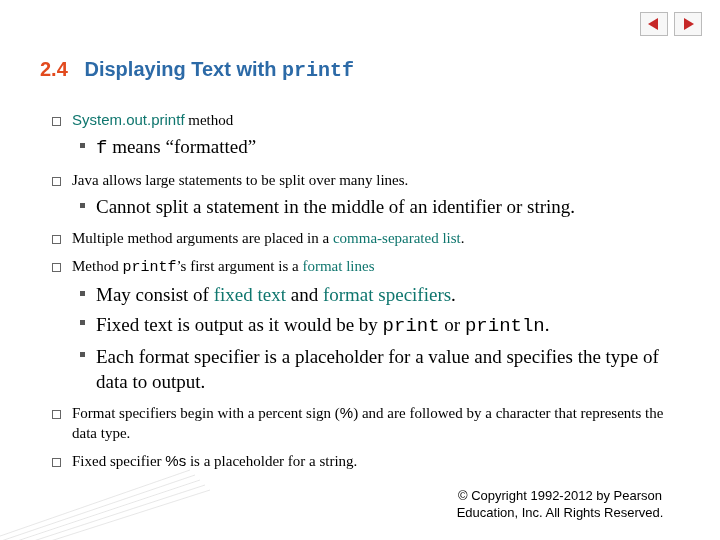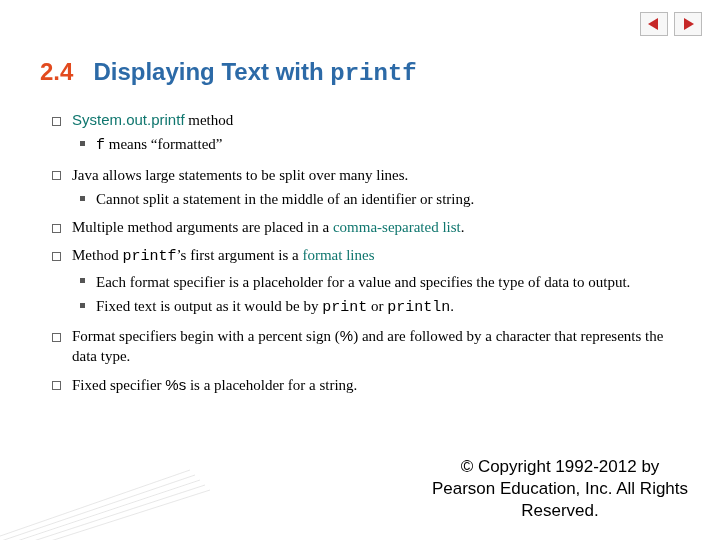--- a/index.html
+++ b/index.html
@@ -27,21 +27,21 @@
     align-items: center;
     justify-content: center;
     cursor: pointer;
   }
   .nav-btn svg { display: block; }
   .title {
     position: absolute;
     top: 58px;
     left: 40px;
     font-family: Arial, Helvetica, sans-serif;
-    font-size: 24px;
+    font-size: 20px;
     font-weight: bold;
     text-align: right;
   }
   .title .num { color: #e24a1e; }
   .title .txt { color: #2c6aa7; }
   .title .code { font-family: Consolas, "Courier New", monospace; color: #2c6aa7; }
   .content {
     position: absolute;
     top: 110px;
     left: 44px;
@@ -64,41 +64,41 @@
     width: 7px;
     height: 7px;
     border: 1px solid #666;
     background: none;
   }
   ul.inner { list-style: none; margin-top: 4px; }
   ul.inner > li {
     position: relative;
     padding-left: 24px;
     margin-bottom: 4px;
-    font-size: 15px;
+    font-size: 19px;
   }
   ul.inner > li::before {
     content: "";
     position: absolute;
     left: 8px;
     top: 0.45em;
     width: 5px;
     height: 5px;
     background: #555;
   }
   .kw-blue { color: #0f766e; }
   .mono { font-family: Consolas, "Courier New", monospace; }
   .segoe { font-family: "Segoe UI", "Lucida Sans Unicode", sans-serif; }
   .copyright {
     position: absolute;
     bottom: 18px;
     right: 30px;
     width: 260px;
     font-family: "Segoe UI", Arial, sans-serif;
-    font-size: 17px;
+    font-size: 13px;
     color: #000;
     text-align: center;
     line-height: 1.3;
   }
   .bottom-lines {
     position: absolute;
     left: -40px;
     bottom: -20px;
     width: 250px;
     height: 120px;
@@ -140,22 +140,23 @@
       <ul class="inner">
         <li>Cannot split a statement in the middle of an identifier or string.</li>
       </ul>
     </li>
     <li>
       <span>Multiple method arguments are placed in a </span><span class="kw-blue">comma-separated list</span><span>.</span>
     </li>
     <li>
       <span>Method </span><span class="mono">printf</span><span>’s first argument is a </span><span class="kw-blue">format lines</span>
       <ul class="inner">
+        <li><span>May consist of </span><span class="kw-blue">fixed text</span><span> and </span><span class="kw-blue">format specifiers</span><span>.</span></li>
+        <li><span>Fixed text is output as it would be by </span><span class="mono">print</span><span> or </span><span class="mono">println</span><span>.</span></li>
         <li>Each format specifier is a placeholder for a value and specifies the type of data to output.</li>
-        <li><span>Fixed text is output as it would be by </span><span class="mono">print</span><span> or </span><span class="mono">println</span><span>.</span></li>
       </ul>
     </li>
     <li>
       <span>Format specifiers begin with a percent sign (</span><span class="mono segoe">%</span><span>) and are followed by a character that represents the data type.</span>
     </li>
     <li>
       <span>Fixed specifier </span><span class="mono segoe">%s</span><span> is a placeholder for a string.</span>
     </li>
   </ul>
 </div>

